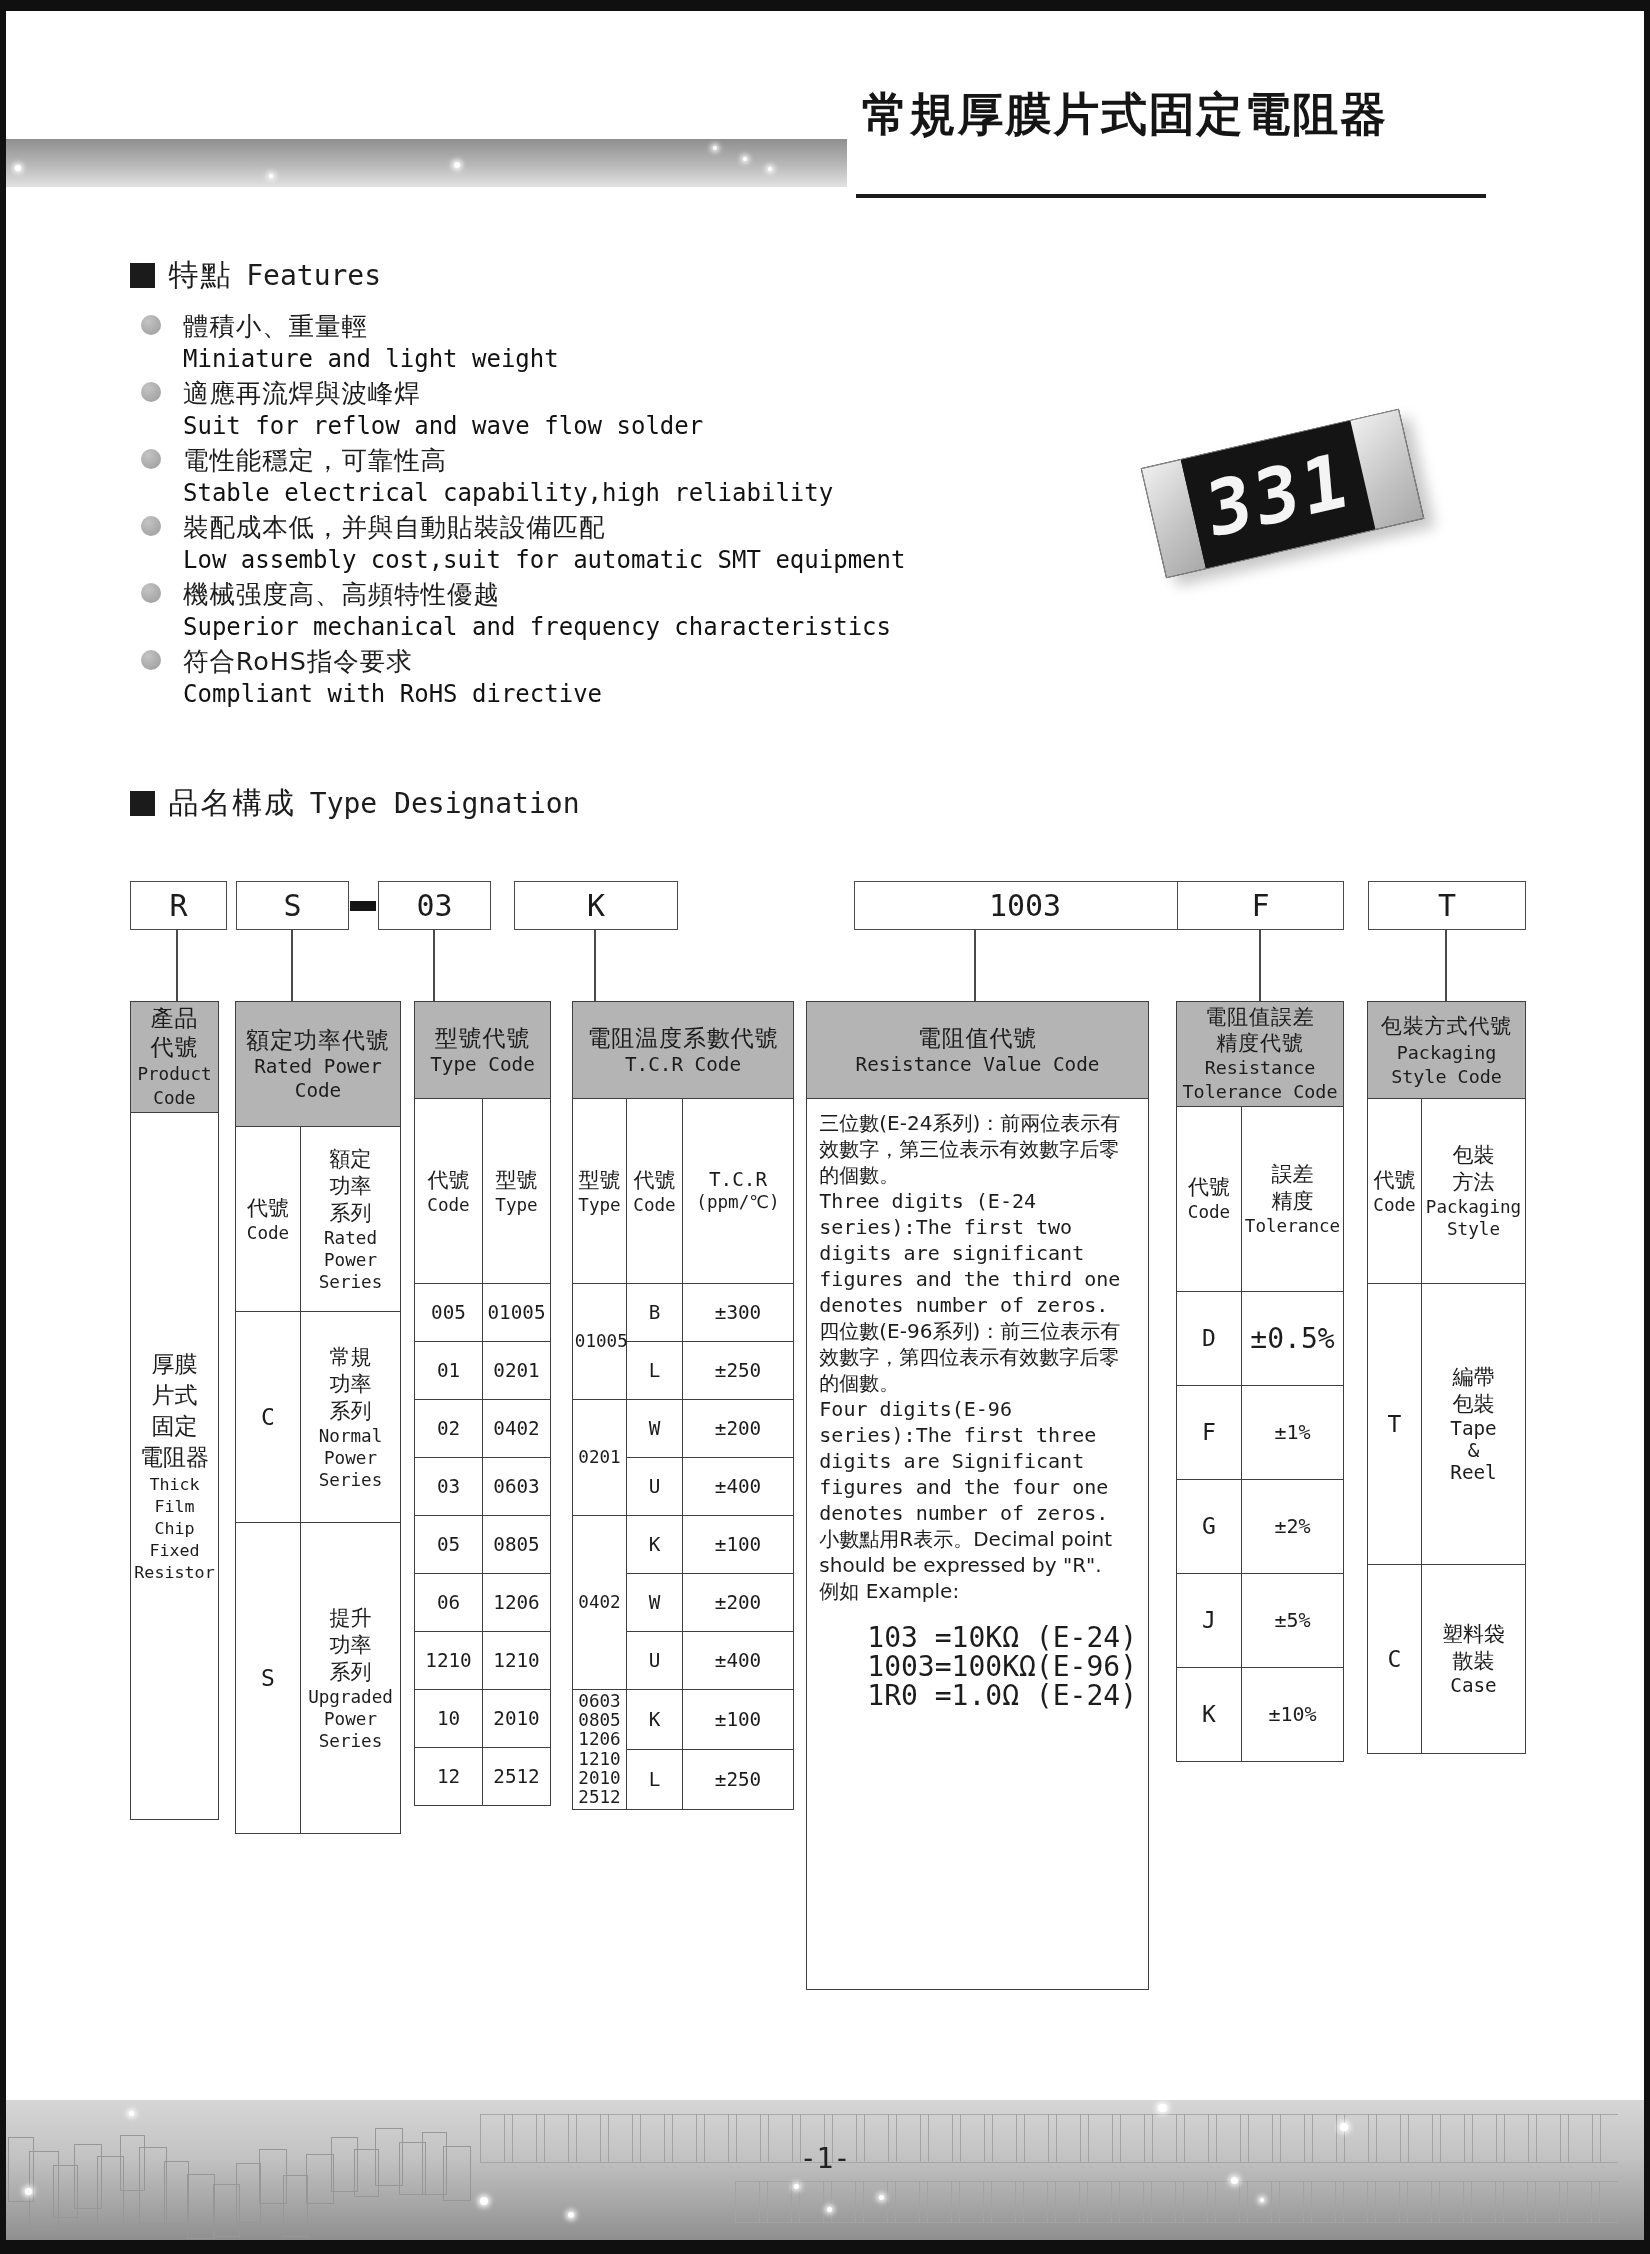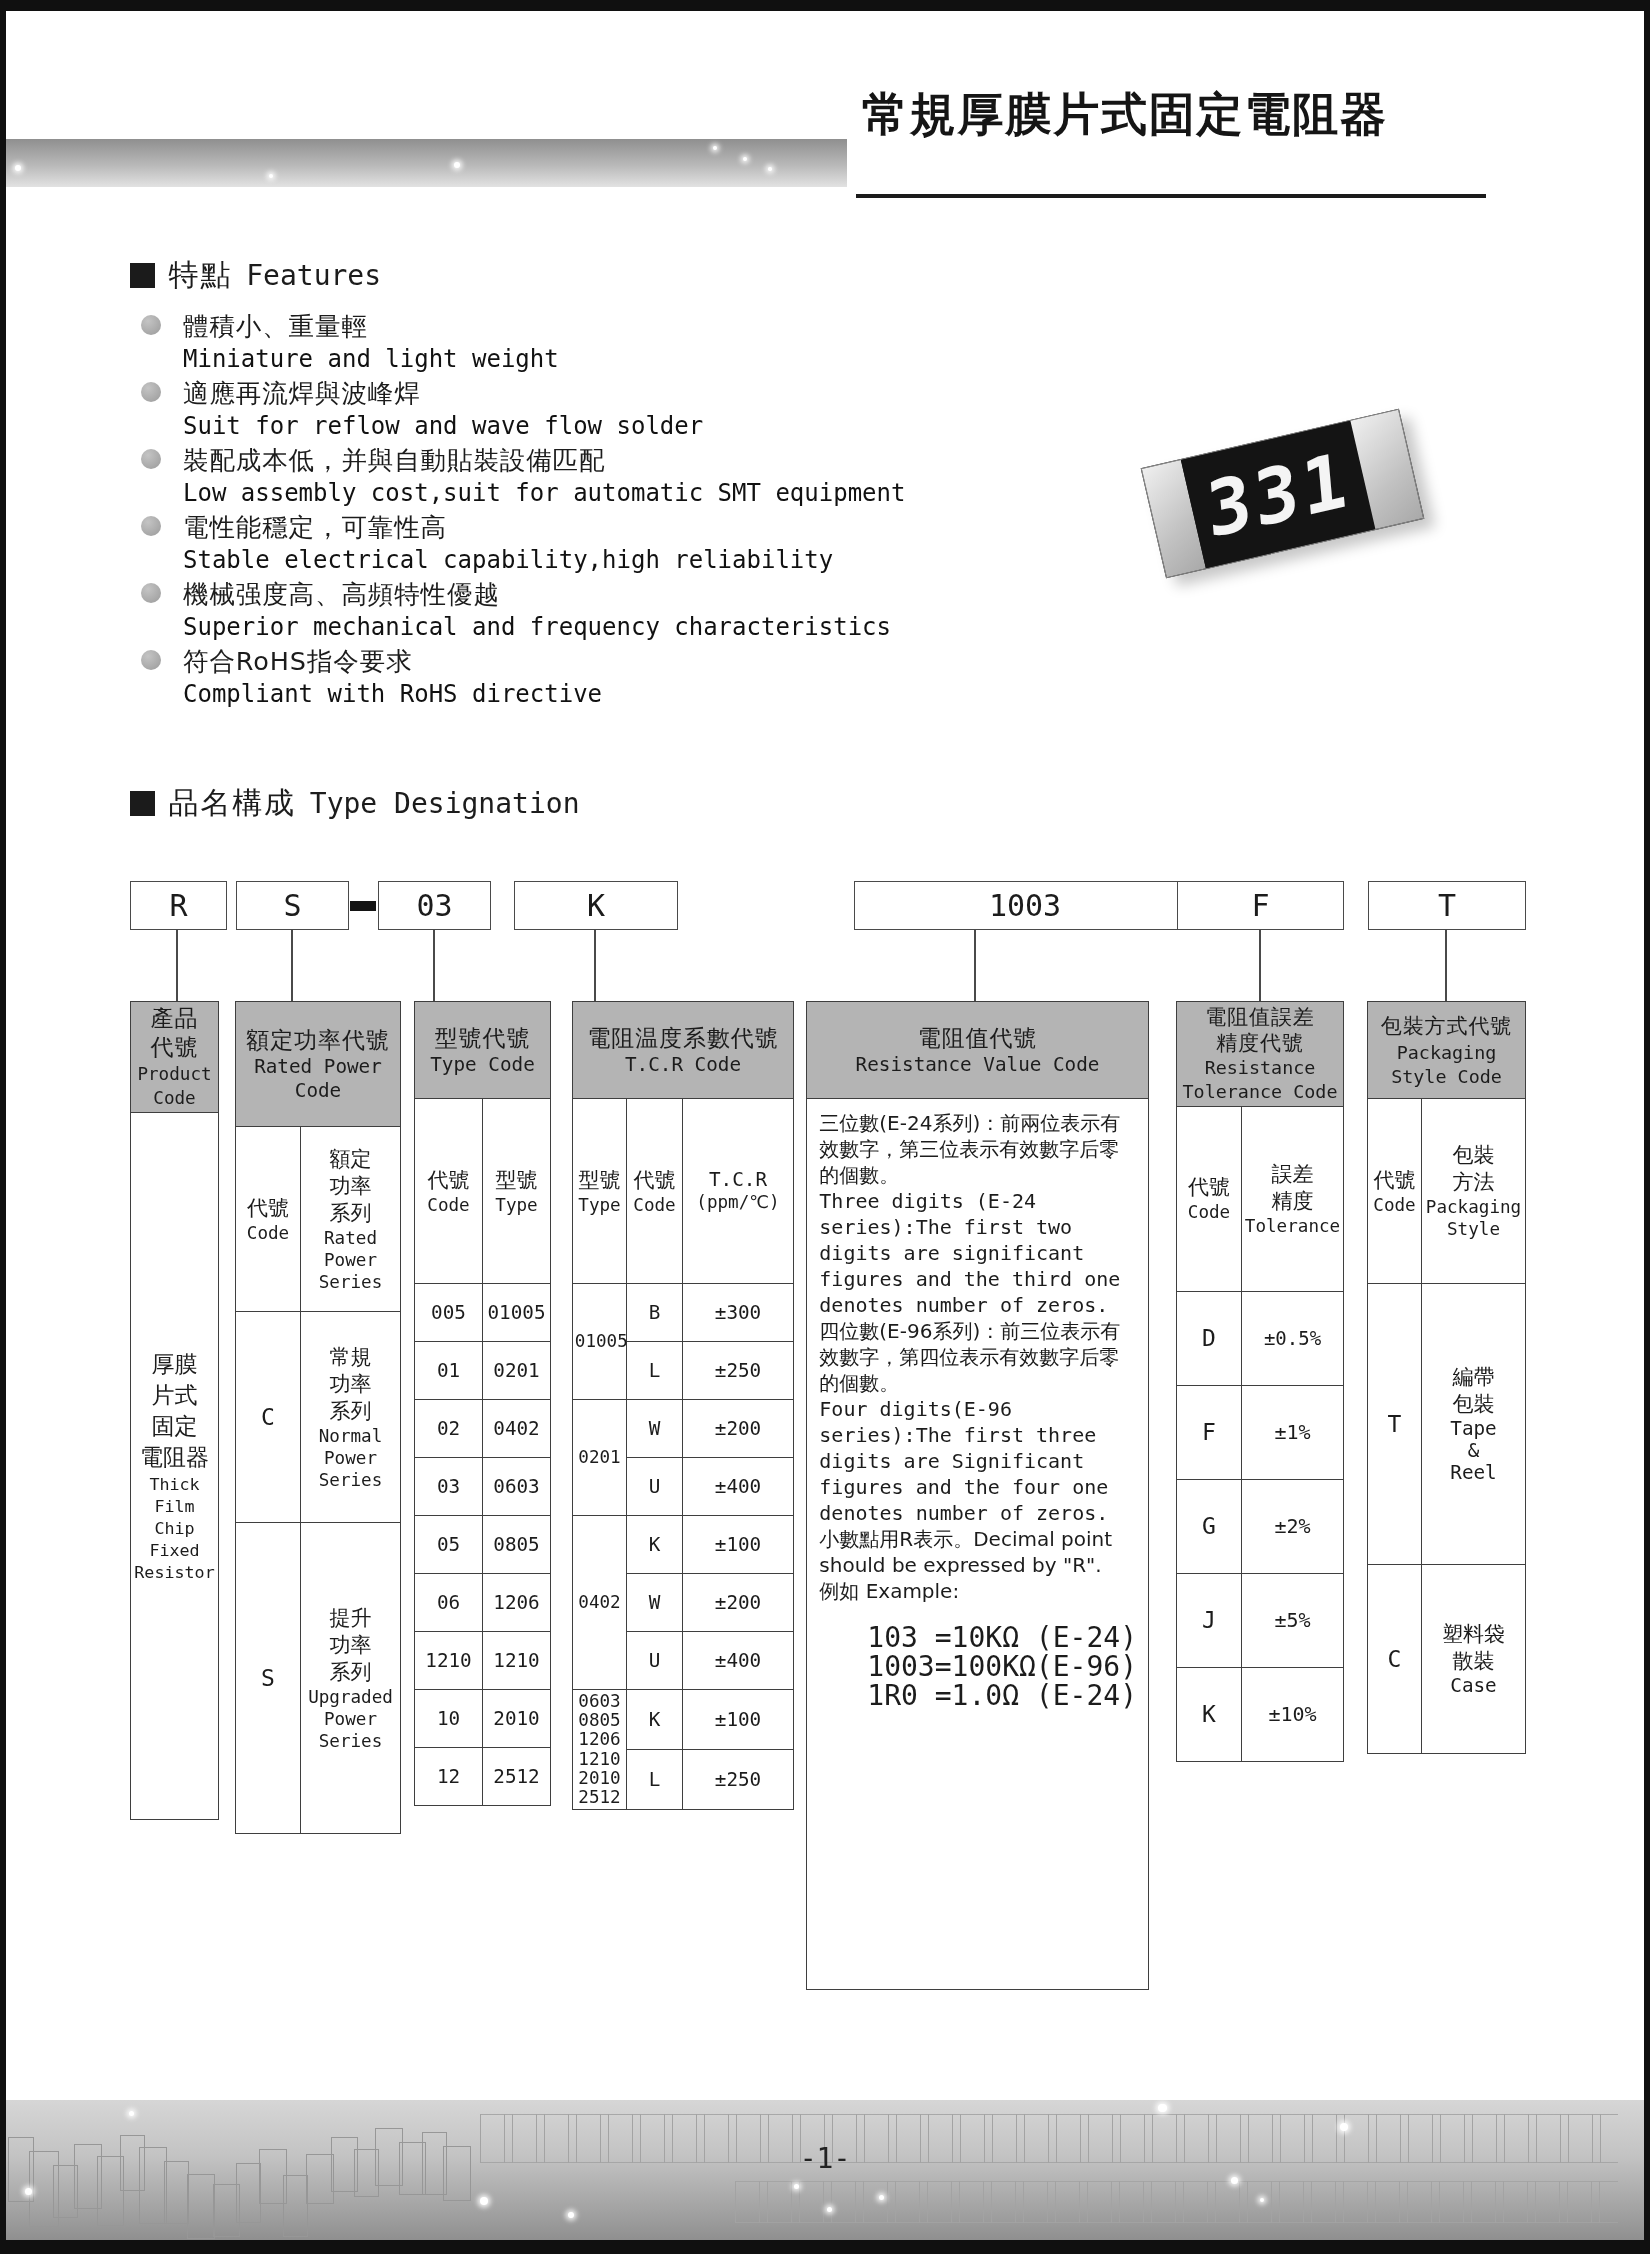--- a/index.html
+++ b/index.html
@@ -120,27 +120,27 @@
       <div class="f-zh">體積小、重量輕</div>
       <div class="f-en">Miniature and light weight</div>
     </div>
     <div class="f-item">
       <span class="f-dot"></span>
       <div class="f-zh">適應再流焊與波峰焊</div>
       <div class="f-en">Suit for reflow and wave flow solder</div>
     </div>
     <div class="f-item">
       <span class="f-dot"></span>
+      <div class="f-zh">電性能穩定，可靠性高</div>
+      <div class="f-en">Stable electrical capability,high reliability</div>
+    </div>
+    <div class="f-item">
+      <span class="f-dot"></span>
       <div class="f-zh">裝配成本低，并與自動貼裝設備匹配</div>
       <div class="f-en">Low assembly cost,suit for automatic SMT equipment</div>
-    </div>
-    <div class="f-item">
-      <span class="f-dot"></span>
-      <div class="f-zh">電性能穩定，可靠性高</div>
-      <div class="f-en">Stable electrical capability,high reliability</div>
     </div>
     <div class="f-item">
       <span class="f-dot"></span>
       <div class="f-zh">機械强度高、高頻特性優越</div>
       <div class="f-en">Superior mechanical and frequency characteristics</div>
     </div>
     <div class="f-item">
       <span class="f-dot"></span>
       <div class="f-zh">符合RoHS指令要求</div>
       <div class="f-en">Compliant with RoHS directive</div>
@@ -448,21 +448,21 @@
         <div class="c-en">Code</div>
       </td>
       <td>
         <div class="c-zh pl">誤差
 精度</div>
         <div class="c-en">Tolerance</div>
       </td>
     </tr>
     <tr style="height:94px;">
           <td class="code">D</td>
-          <td class="code" style="font-size:19px;">±0.5%</td>
+          <td class="code" style="font-size:28px;">±0.5%</td>
         </tr>
     <tr style="height:94px;">
           <td class="code">F</td>
           <td class="code" style="font-size:20px;">±1%</td>
         </tr>
     <tr style="height:94px;">
           <td class="code">G</td>
           <td class="code" style="font-size:20px;">±2%</td>
         </tr>
     <tr style="height:94px;">

